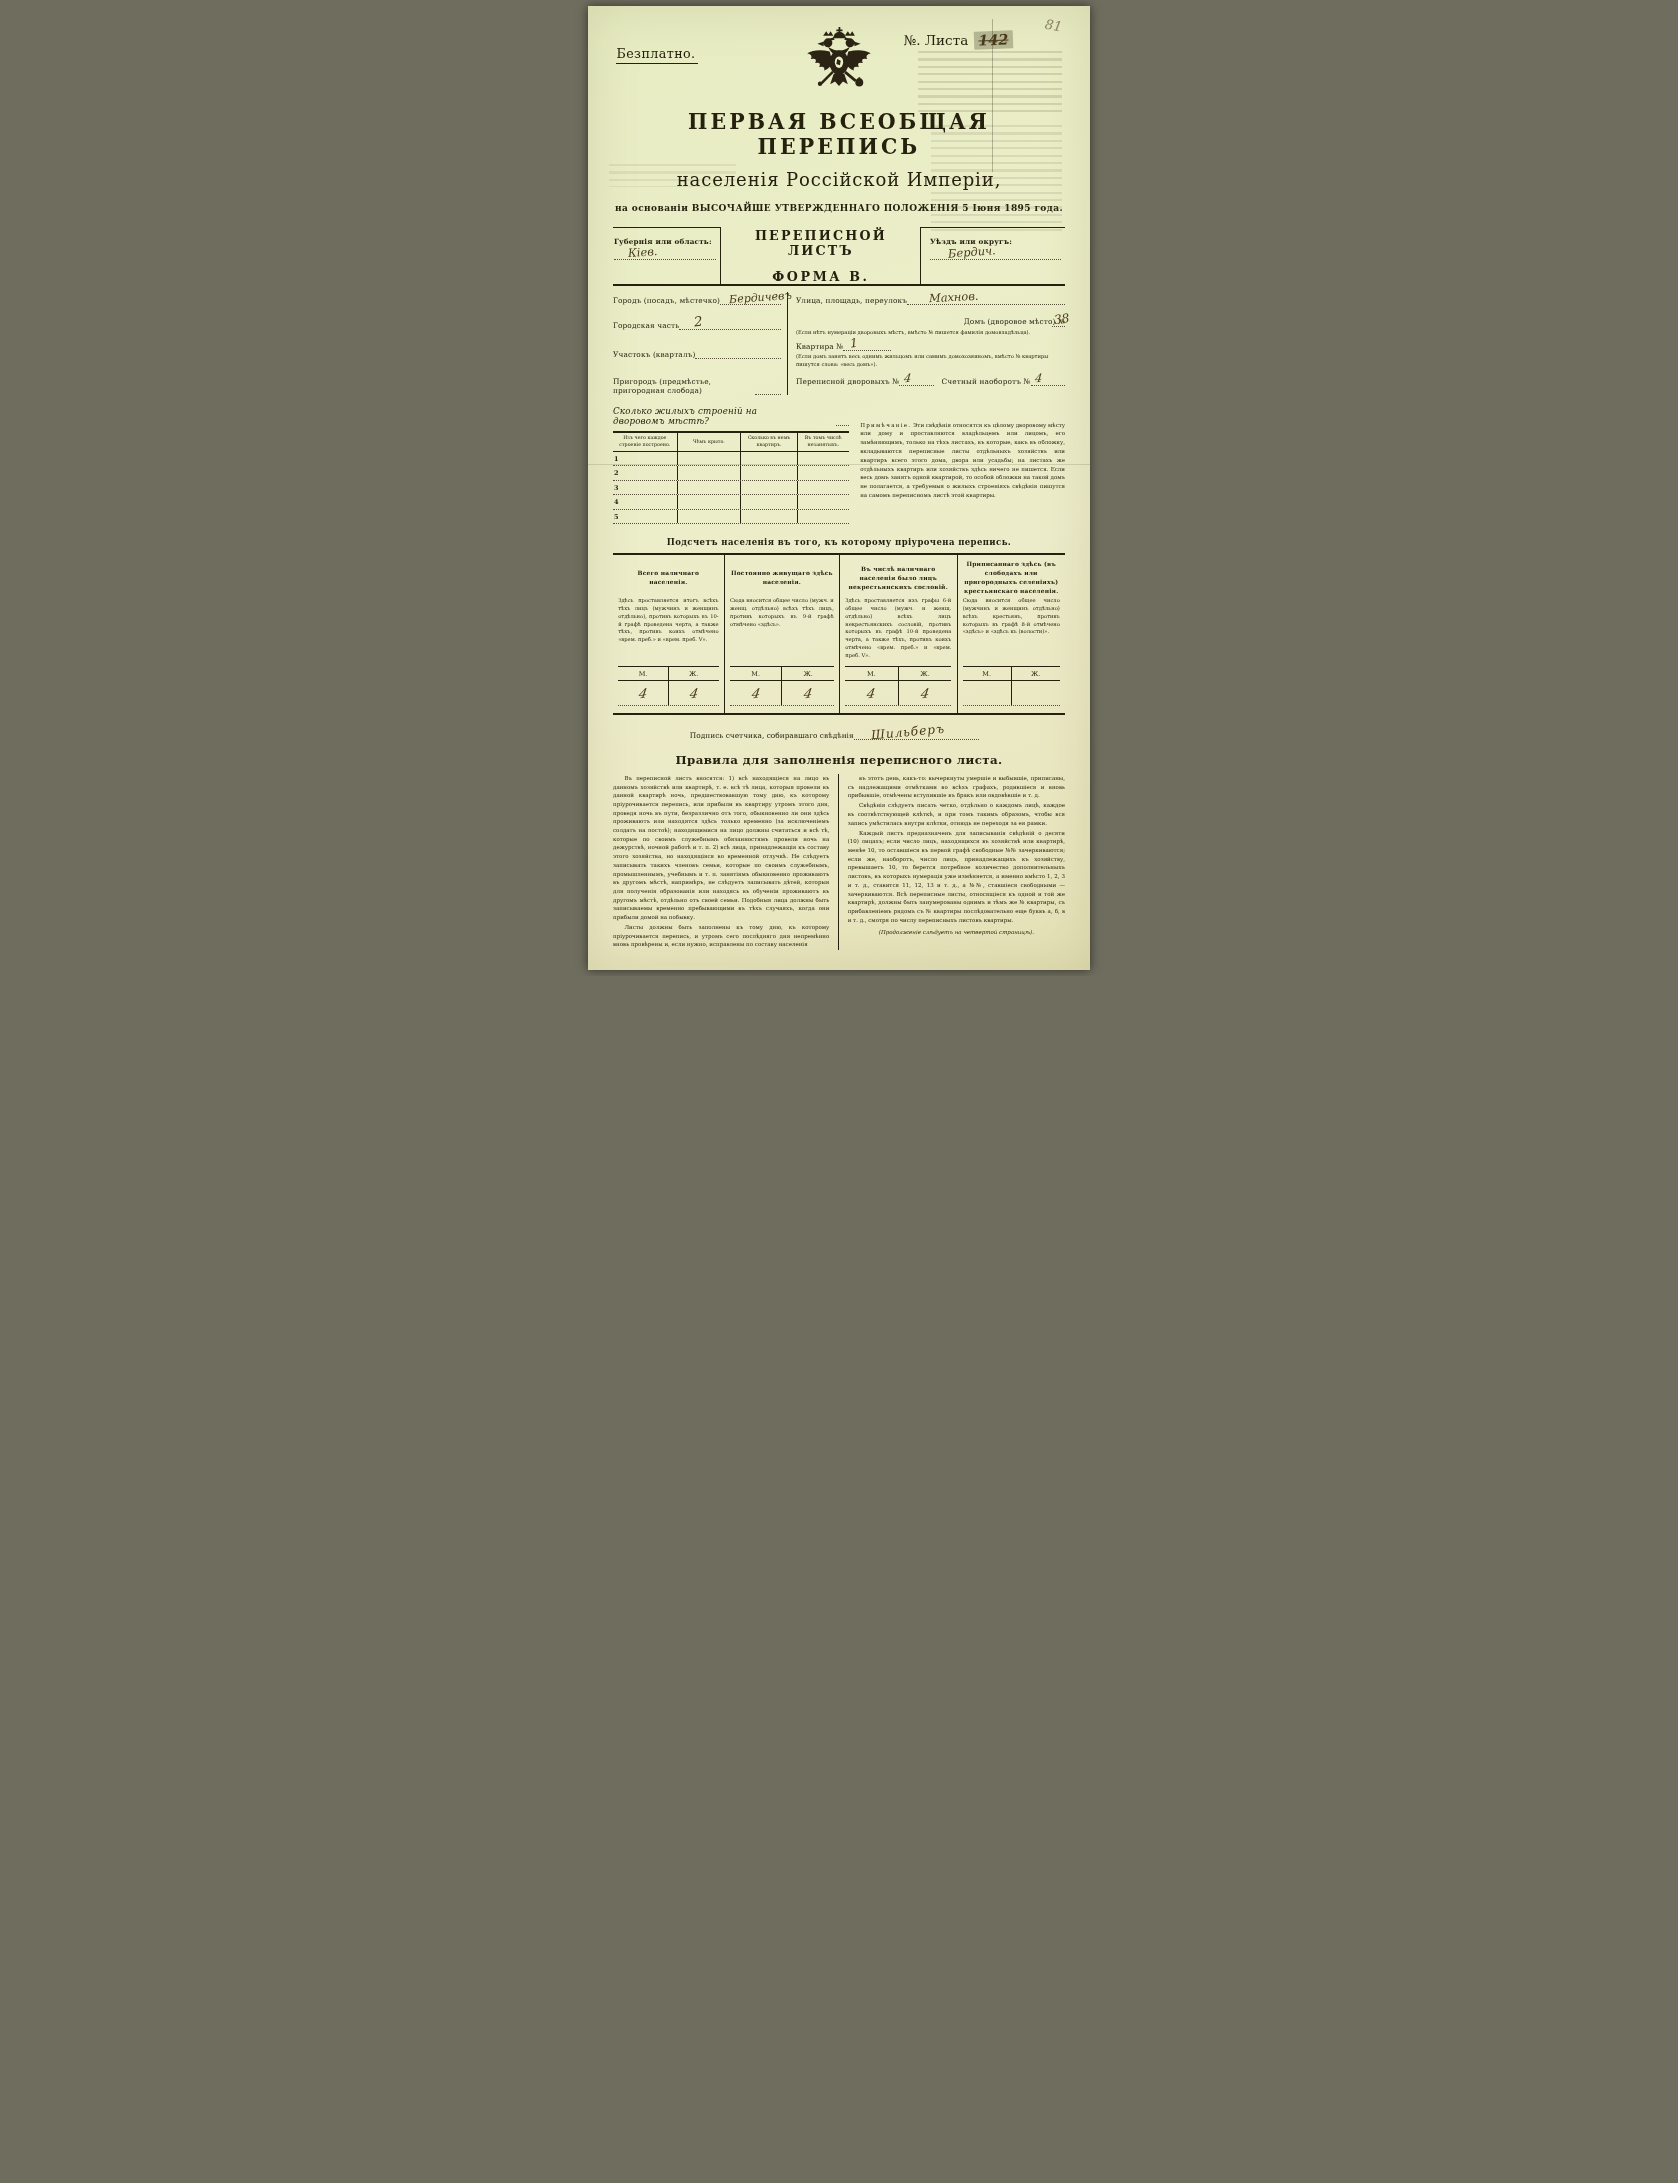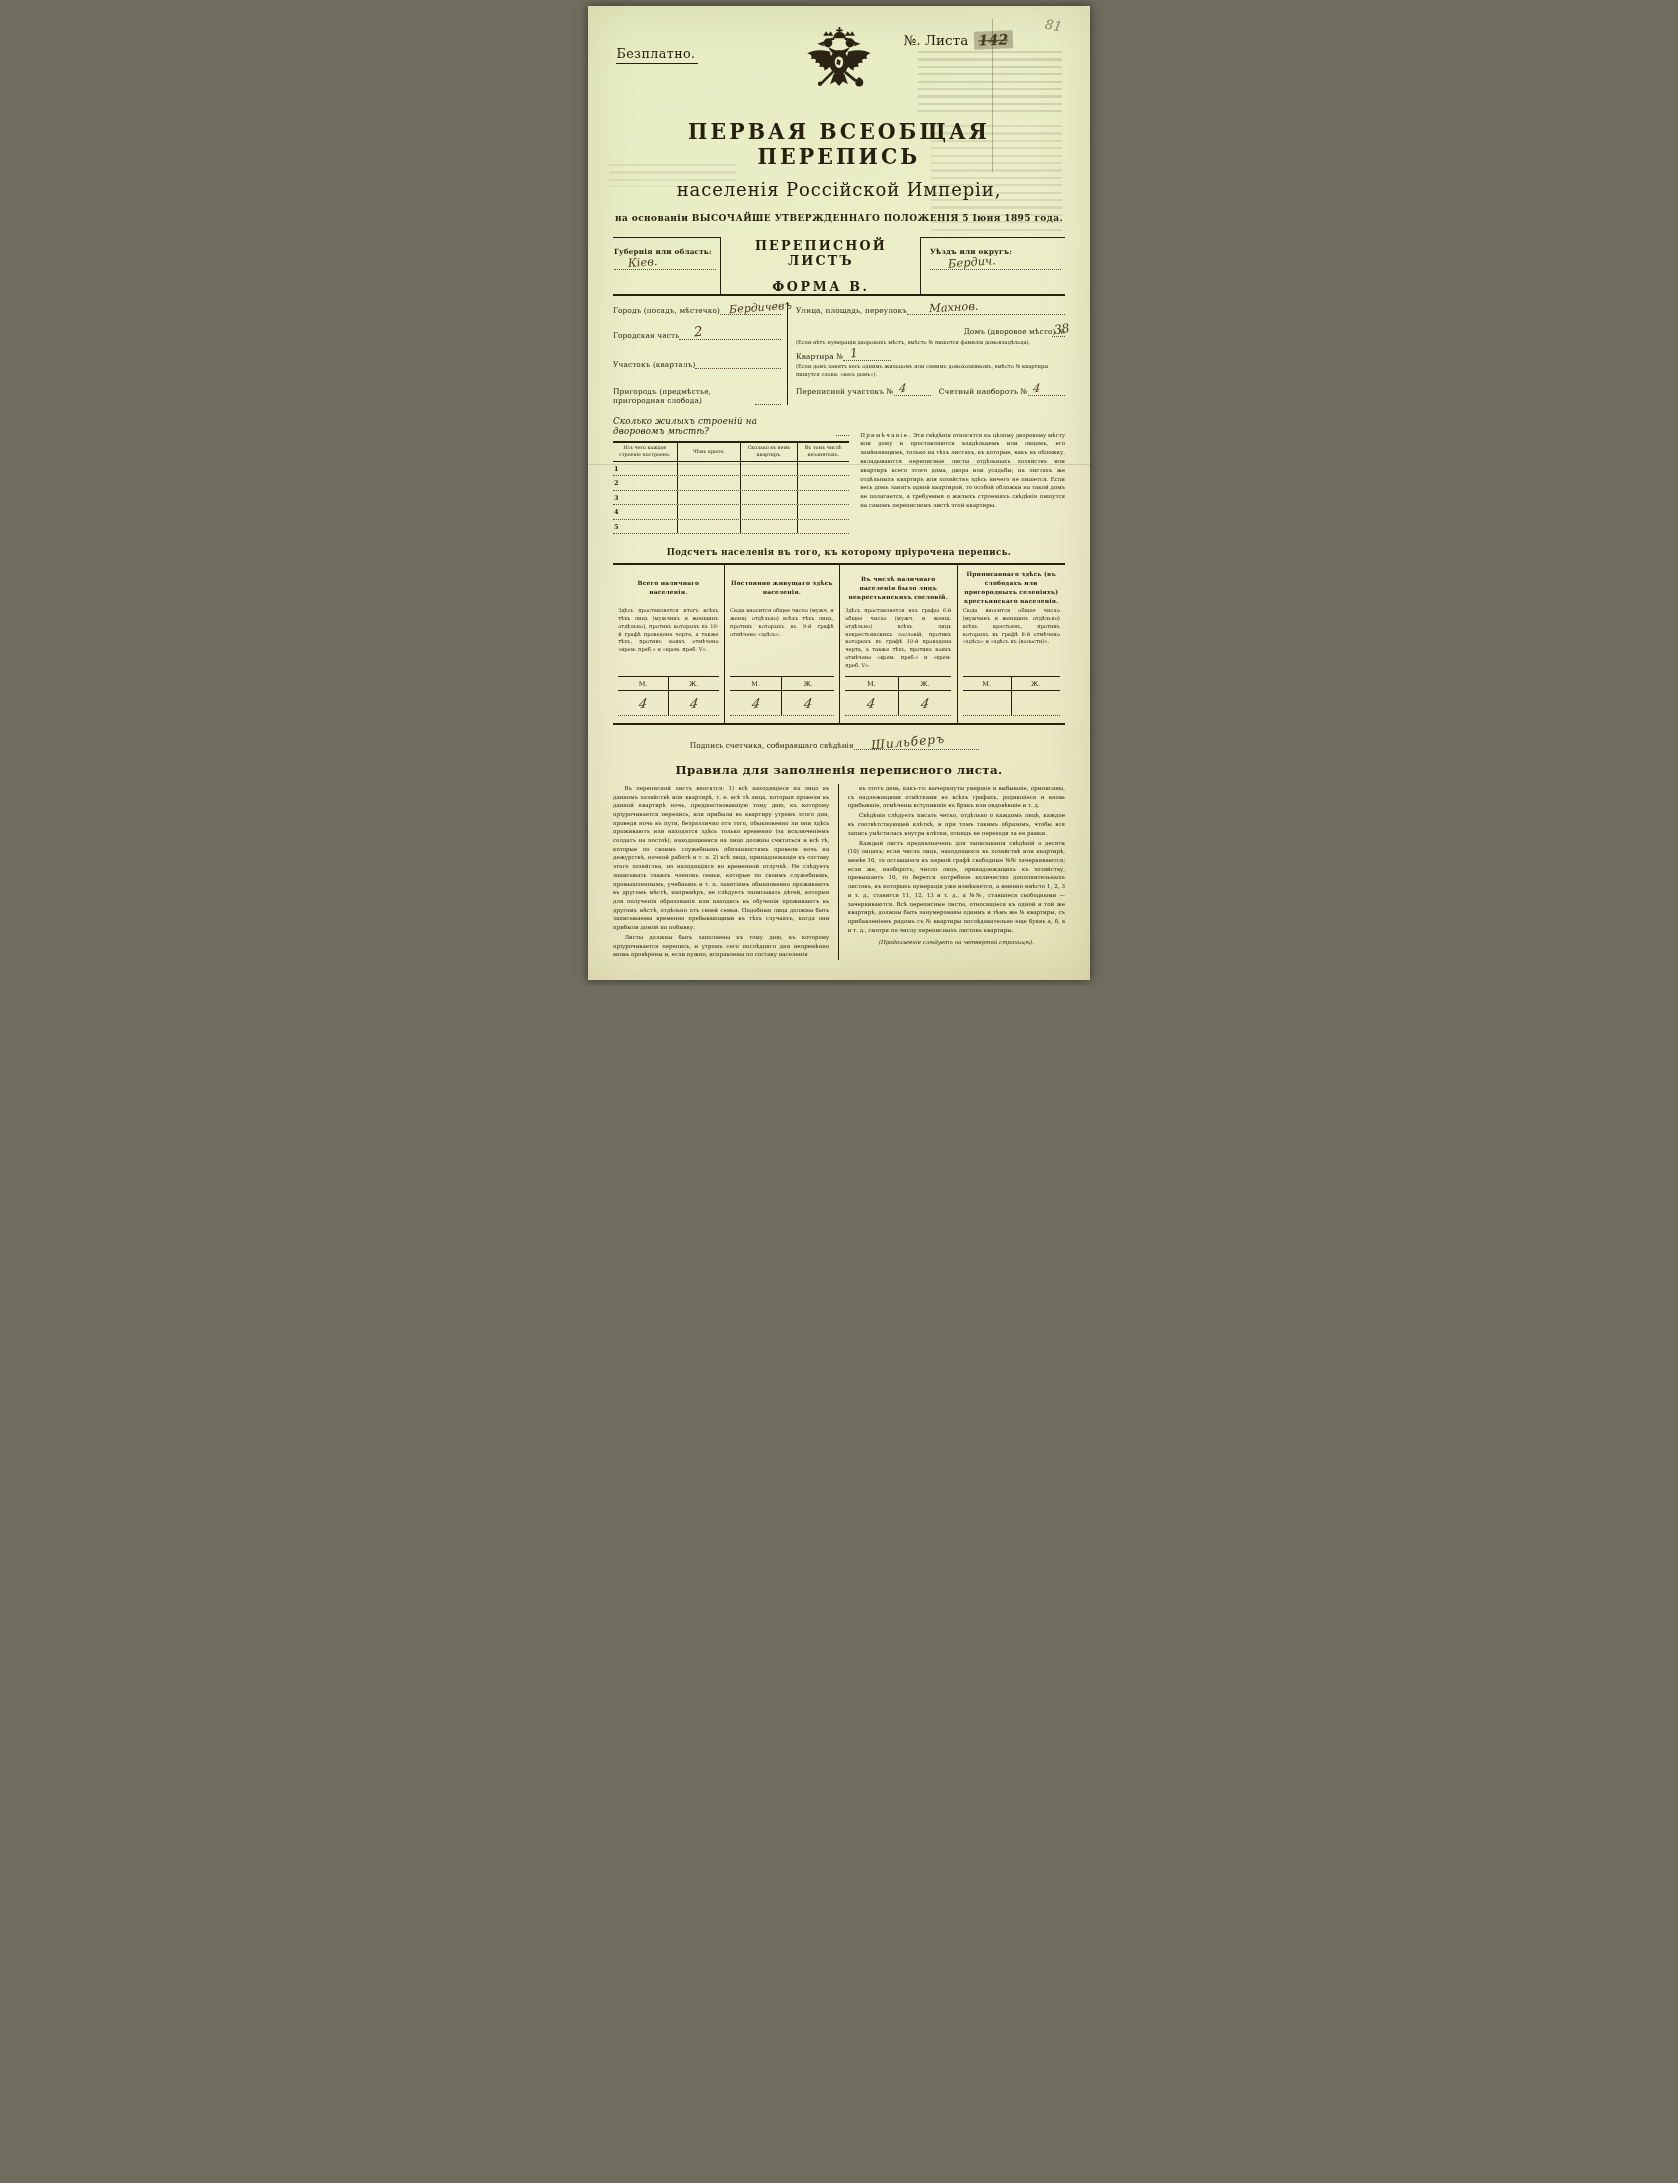--- a/index.html
+++ b/index.html
@@ -36,21 +36,21 @@
   .free-label{position:absolute;left:2.6px;top:32px;font-size:12.7px;letter-spacing:0.4px;
     border-bottom:1.7px solid #26200f;padding:0 2.6px 2.2px 0.9px;}
   .eagle-wrap{position:absolute;left:50%;top:12.2px;transform:translateX(-50%);}
   .sheet-no{position:absolute;right:52px;top:17.5px;font-size:13.5px;white-space:nowrap;}
   .stamp-smudge{display:inline-block;padding:0 4.4px 0.9px 4.4px;margin-left:1.7px;
     background:rgba(52,45,24,.28);border-radius:0.9px;transform:rotate(-2deg);
     font-size:14.4px;font-weight:bold;text-decoration:line-through;}
   .corner-note{position:absolute;right:2.6px;top:3.5px;font-size:13.5px;transform:rotate(10deg);}
 
   
-  .title-block{text-align:center;margin-top:15px;}
+  .title-block{text-align:center;margin-top:5px;}
   .t1{font-size:20.5px;font-weight:bold;letter-spacing:3.1px;transform:scaleY(1.06);}
   .t2{font-size:18px;margin-top:11.4px;letter-spacing:0.9px;}
   .t3{font-size:9px;font-weight:bold;margin-top:13px;letter-spacing:0.4px;}
 
   
   .band{display:flex;margin-top:14px;border-bottom:2.2px solid #26200f;min-height:52px;}
   .band-left{width:24%;border-top:1.7px solid #26200f;border-right:0.9px solid #26200f;
     padding:8.7px 4.4px 2.6px 0.9px;box-sizing:border-box;}
   .band-center{width:44%;text-align:center;padding-top:0.9px;box-sizing:border-box;}
   .band-right{width:32%;border-top:1.7px solid #26200f;border-left:0.9px solid #26200f;
@@ -245,21 +245,21 @@
       <div class="note">(Если нѣтъ нумераціи дворовыхъ мѣстъ, вмѣсто № пишется фамилія домовладѣльца).</div>
       <div class="arow mt6">
         <span class="lbl">Квартира №</span>
         <span class="fill short">
             <span class="hw hw-apt">1</span>
           </span>
         <span style="flex:2;"></span>
       </div>
       <div class="note">(Если домъ занятъ весь однимъ жильцомъ или самимъ домохозяиномъ, вмѣсто № квартиры пишутся слова: «весь домъ»).</div>
       <div class="arow mt7">
-        <span class="lbl">Переписной участокъ №</span>
+        <span class="lbl">Переписной дворовыхъ №</span>
         <span class="fill short">
             <span class="hw hw-pr">4</span>
           </span>
         <span class="gap"></span>
         <span class="lbl">Счетный наоборотъ №</span>
         <span class="fill short">
             <span class="hw hw-pr">4</span>
           </span>
       </div>
     </div>

